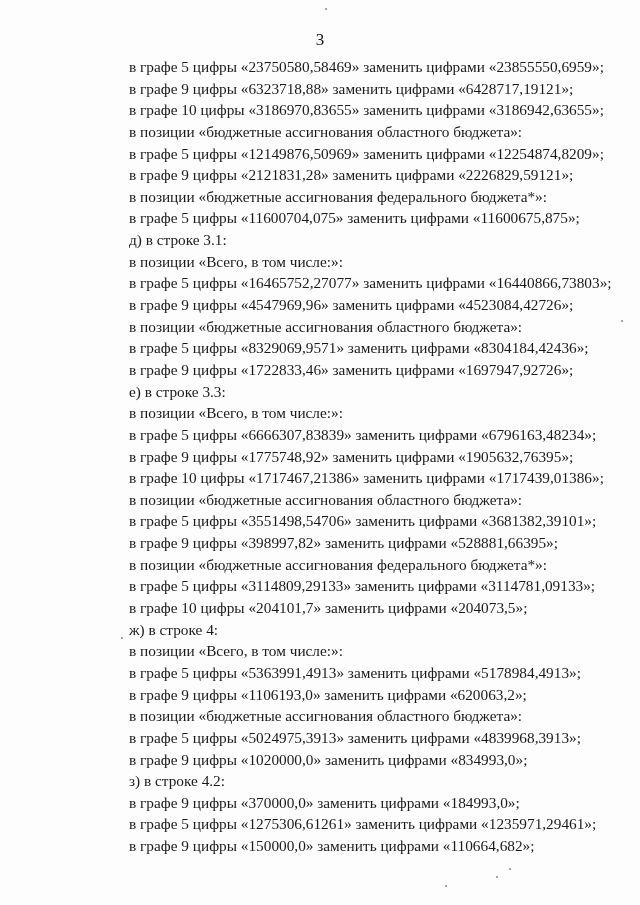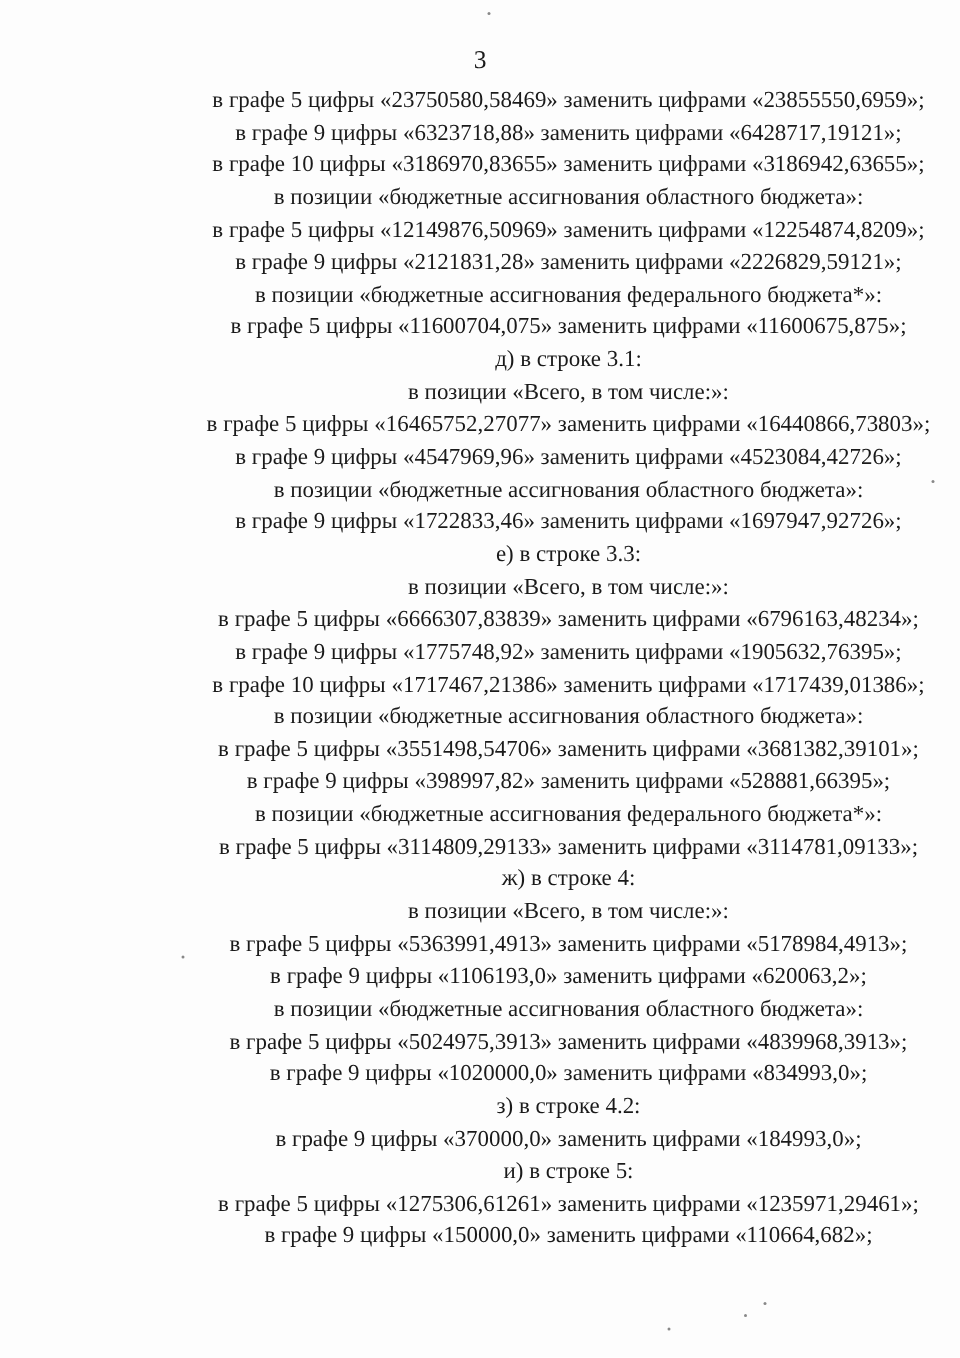--- a/index.html
+++ b/index.html
@@ -11,21 +11,21 @@
       color: #1a1a1a;
     }
     .page-number {
       position: absolute; top: 30px; left: 0; width: 100%;
       text-align: center; font-size: 17px; line-height: 20px;
     }
     .body-text {
       position: absolute; left: 129px; top: 56px; width: 500px;
       font-size: 15.3px; line-height: 21.65px; white-space: nowrap;
     }
-    .line { display: block; height: 21.65px; text-align: center; }
+    .line { display: block; height: 21.65px; }
     .specks { position: absolute; left: 0; top: 0; width: 640px; height: 905px; pointer-events: none; }
     .speck { position: absolute; width: 2px; height: 2px; background: #888; border-radius: 1px; }
   </style>
 </head>
 <body>
 
 <div class="page">
   <div class="page-number">3</div>
 
   <div class="body-text">
@@ -35,41 +35,42 @@
     <span class="line">в позиции «бюджетные ассигнования областного бюджета»:</span>
     <span class="line">в графе 5 цифры «12149876,50969» заменить цифрами «12254874,8209»;</span>
     <span class="line">в графе 9 цифры «2121831,28» заменить цифрами «2226829,59121»;</span>
     <span class="line">в позиции «бюджетные ассигнования федерального бюджета*»:</span>
     <span class="line">в графе 5 цифры «11600704,075» заменить цифрами «11600675,875»;</span>
     <span class="line">д) в строке 3.1:</span>
     <span class="line">в позиции «Всего, в том числе:»:</span>
     <span class="line">в графе 5 цифры «16465752,27077» заменить цифрами «16440866,73803»;</span>
     <span class="line">в графе 9 цифры «4547969,96» заменить цифрами «4523084,42726»;</span>
     <span class="line">в позиции «бюджетные ассигнования областного бюджета»:</span>
+    <span class="line">в графе 5 цифры «8329069,9571» заменить цифрами «8304184,42436»;</span>
     <span class="line">в графе 9 цифры «1722833,46» заменить цифрами «1697947,92726»;</span>
     <span class="line">е) в строке 3.3:</span>
     <span class="line">в позиции «Всего, в том числе:»:</span>
     <span class="line">в графе 5 цифры «6666307,83839» заменить цифрами «6796163,48234»;</span>
     <span class="line">в графе 9 цифры «1775748,92» заменить цифрами «1905632,76395»;</span>
     <span class="line">в графе 10 цифры «1717467,21386» заменить цифрами «1717439,01386»;</span>
     <span class="line">в позиции «бюджетные ассигнования областного бюджета»:</span>
     <span class="line">в графе 5 цифры «3551498,54706» заменить цифрами «3681382,39101»;</span>
     <span class="line">в графе 9 цифры «398997,82» заменить цифрами «528881,66395»;</span>
     <span class="line">в позиции «бюджетные ассигнования федерального бюджета*»:</span>
     <span class="line">в графе 5 цифры «3114809,29133» заменить цифрами «3114781,09133»;</span>
+    <span class="line">в графе 10 цифры «204101,7» заменить цифрами «204073,5»;</span>
     <span class="line">ж) в строке 4:</span>
     <span class="line">в позиции «Всего, в том числе:»:</span>
     <span class="line">в графе 5 цифры «5363991,4913» заменить цифрами «5178984,4913»;</span>
     <span class="line">в графе 9 цифры «1106193,0» заменить цифрами «620063,2»;</span>
     <span class="line">в позиции «бюджетные ассигнования областного бюджета»:</span>
     <span class="line">в графе 5 цифры «5024975,3913» заменить цифрами «4839968,3913»;</span>
     <span class="line">в графе 9 цифры «1020000,0» заменить цифрами «834993,0»;</span>
     <span class="line">з) в строке 4.2:</span>
     <span class="line">в графе 9 цифры «370000,0» заменить цифрами «184993,0»;</span>
-    <span class="line">и) в строке 5:</span>
     <span class="line">в графе 5 цифры «1275306,61261» заменить цифрами «1235971,29461»;</span>
     <span class="line">в графе 9 цифры «150000,0» заменить цифрами «110664,682»;</span>
 
   </div>
 
   <div class="specks">
     <span class="speck" style="left:325px;top:8px;"></span>
     <span class="speck" style="left:621px;top:320px;"></span>
     <span class="speck" style="left:121px;top:637px;"></span>
     <span class="speck" style="left:509px;top:868px;"></span>

